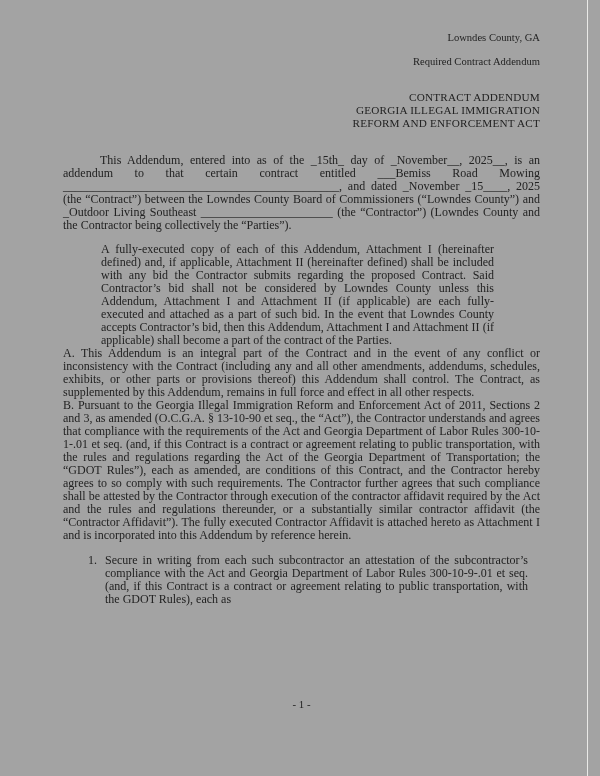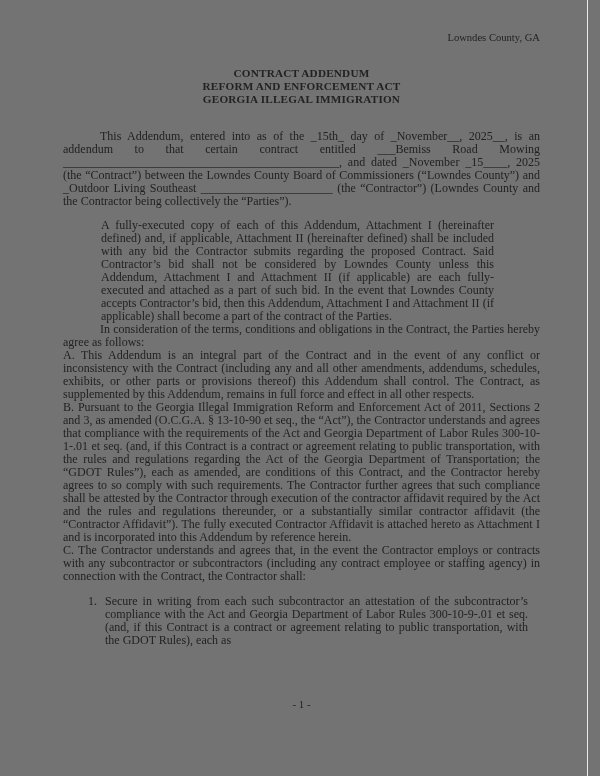--- a/index.html
+++ b/index.html
@@ -1,38 +1,38 @@
 <!DOCTYPE html>
 <html><head>
 <meta charset="utf-8">
 <style>
   html,body { margin:0; padding:0; background:#ffffff; }
   .page {
     position:relative;
     width:600px; height:776px;
-    background:#737373;
+    background:#a3a3a3;
     box-sizing:border-box;
     padding:31px 60px 0 63px;
     font-family:"Liberation Serif", serif;
     color:#222222;
     overflow:hidden;
   }
   .scan-edge {
     position:absolute; top:0; bottom:0; right:12px;
     width:1px; background:#e9e9e7;
   }
   .header {
     text-align:right;
     font-size:10.6px; line-height:13px;
   }
   .subheader { margin-top:11px; }
   .title {
     margin-top:23px;
-    text-align:center;
-    font-weight:bold;
+    text-align:right;
+    font-weight:normal;
     font-size:11.2px; line-height:13px;
     letter-spacing:0.2px;
   }
   .content {
     margin-top:24px;
     font-size:12px; line-height:13px;
     text-align:justify;
   }
   .content p { margin:0; }
   .indent { text-indent:37px; }
@@ -56,40 +56,39 @@
   }
 </style>
 </head>
 <body>
 
 <div class="page">
   <div class="scan-edge"></div>
 
   <div class="header">
     <div>Lowndes County, GA</div>
+    <div class="subheader">Required Contract Addendum</div>
   </div>
 
   <div class="title">
     <div>CONTRACT ADDENDUM</div>
+    <div>GEORGIA ILLEGAL IMMIGRATION</div>
     <div>REFORM AND ENFORCEMENT ACT</div>
-    <div>GEORGIA ILLEGAL IMMIGRATION</div>
   </div>
 
   <div class="content">
     <p class="indent">This Addendum, entered into as of the _15th_ day of _November__, 2025__, is an addendum to that certain contract entitled ___Bemiss Road Mowing ______________________________________________, and dated _November _15____, 2025 (the “Contract”) between the Lowndes County Board of Commissioners (“Lowndes County”) and _Outdoor Living Southeast ______________________ (the “Contractor”) (Lowndes County and the Contractor being collectively the “Parties”).</p>
 
     <div class="bq">A fully-executed copy of each of this Addendum, Attachment I (hereinafter defined) and, if applicable, Attachment II (hereinafter defined) shall be included with any bid the Contractor submits regarding the proposed Contract.  Said Contractor’s bid shall not be considered by Lowndes County unless this Addendum, Attachment I and Attachment II (if applicable) are each fully-executed and attached as a part of such bid.  In the event that Lowndes County accepts Contractor’s bid, then this Addendum, Attachment I and Attachment II (if applicable) shall become a part of the contract of the Parties.</div>
 
-    <p class="indent mt">In consideration of the terms, conditions and obligations in the Contract, the Parties hereby agree as follows:</p>
 
     <p class="mt">A.  This Addendum is an integral part of the Contract and in the event of any conflict or inconsistency with the Contract (including any and all other amendments, addendums, schedules, exhibits, or other parts or provisions thereof) this Addendum shall control.  The Contract, as supplemented by this Addendum, remains in full force and effect in all other respects.</p>
 
     <p class="mt">B.  Pursuant to the Georgia Illegal Immigration Reform and Enforcement Act of 2011, Sections 2 and 3, as amended (O.C.G.A. § 13-10-90 et seq., the “Act”), the Contractor understands and agrees that compliance with the requirements of the Act and Georgia Department of Labor Rules 300-10-1-.01 et seq. (and, if this Contract is a contract or agreement relating to public transportation, with the rules and regulations regarding the Act of the Georgia Department of Transportation; the “GDOT Rules”), each as amended, are conditions of this Contract, and the Contractor hereby agrees to so comply with such requirements.  The Contractor further agrees that such compliance shall be attested by the Contractor through execution of the contractor affidavit required by the Act and the rules and regulations thereunder, or a substantially similar contractor affidavit (the “Contractor Affidavit”).  The fully executed Contractor Affidavit is attached hereto as Attachment I and is incorporated into this Addendum by reference herein.</p>
 
-    <p class="mt">C.  The Contractor understands and agrees that, in the event the Contractor employs or contracts with any subcontractor or subcontractors (including any contract employee or staffing agency) in connection with the Contract, the Contractor shall:</p>
 
     <div class="list-item">
       <div class="list-number">1.</div>
       <div class="list-text">Secure in writing from each such subcontractor an attestation of the subcontractor’s compliance with the Act and Georgia Department of Labor Rules 300-10-9-.01 et seq. (and, if this Contract is a contract or agreement relating to public transportation, with the GDOT Rules), each as</div>
     </div>
   </div>
 
   <div class="footer">- 1 -</div>
 </div>
 

